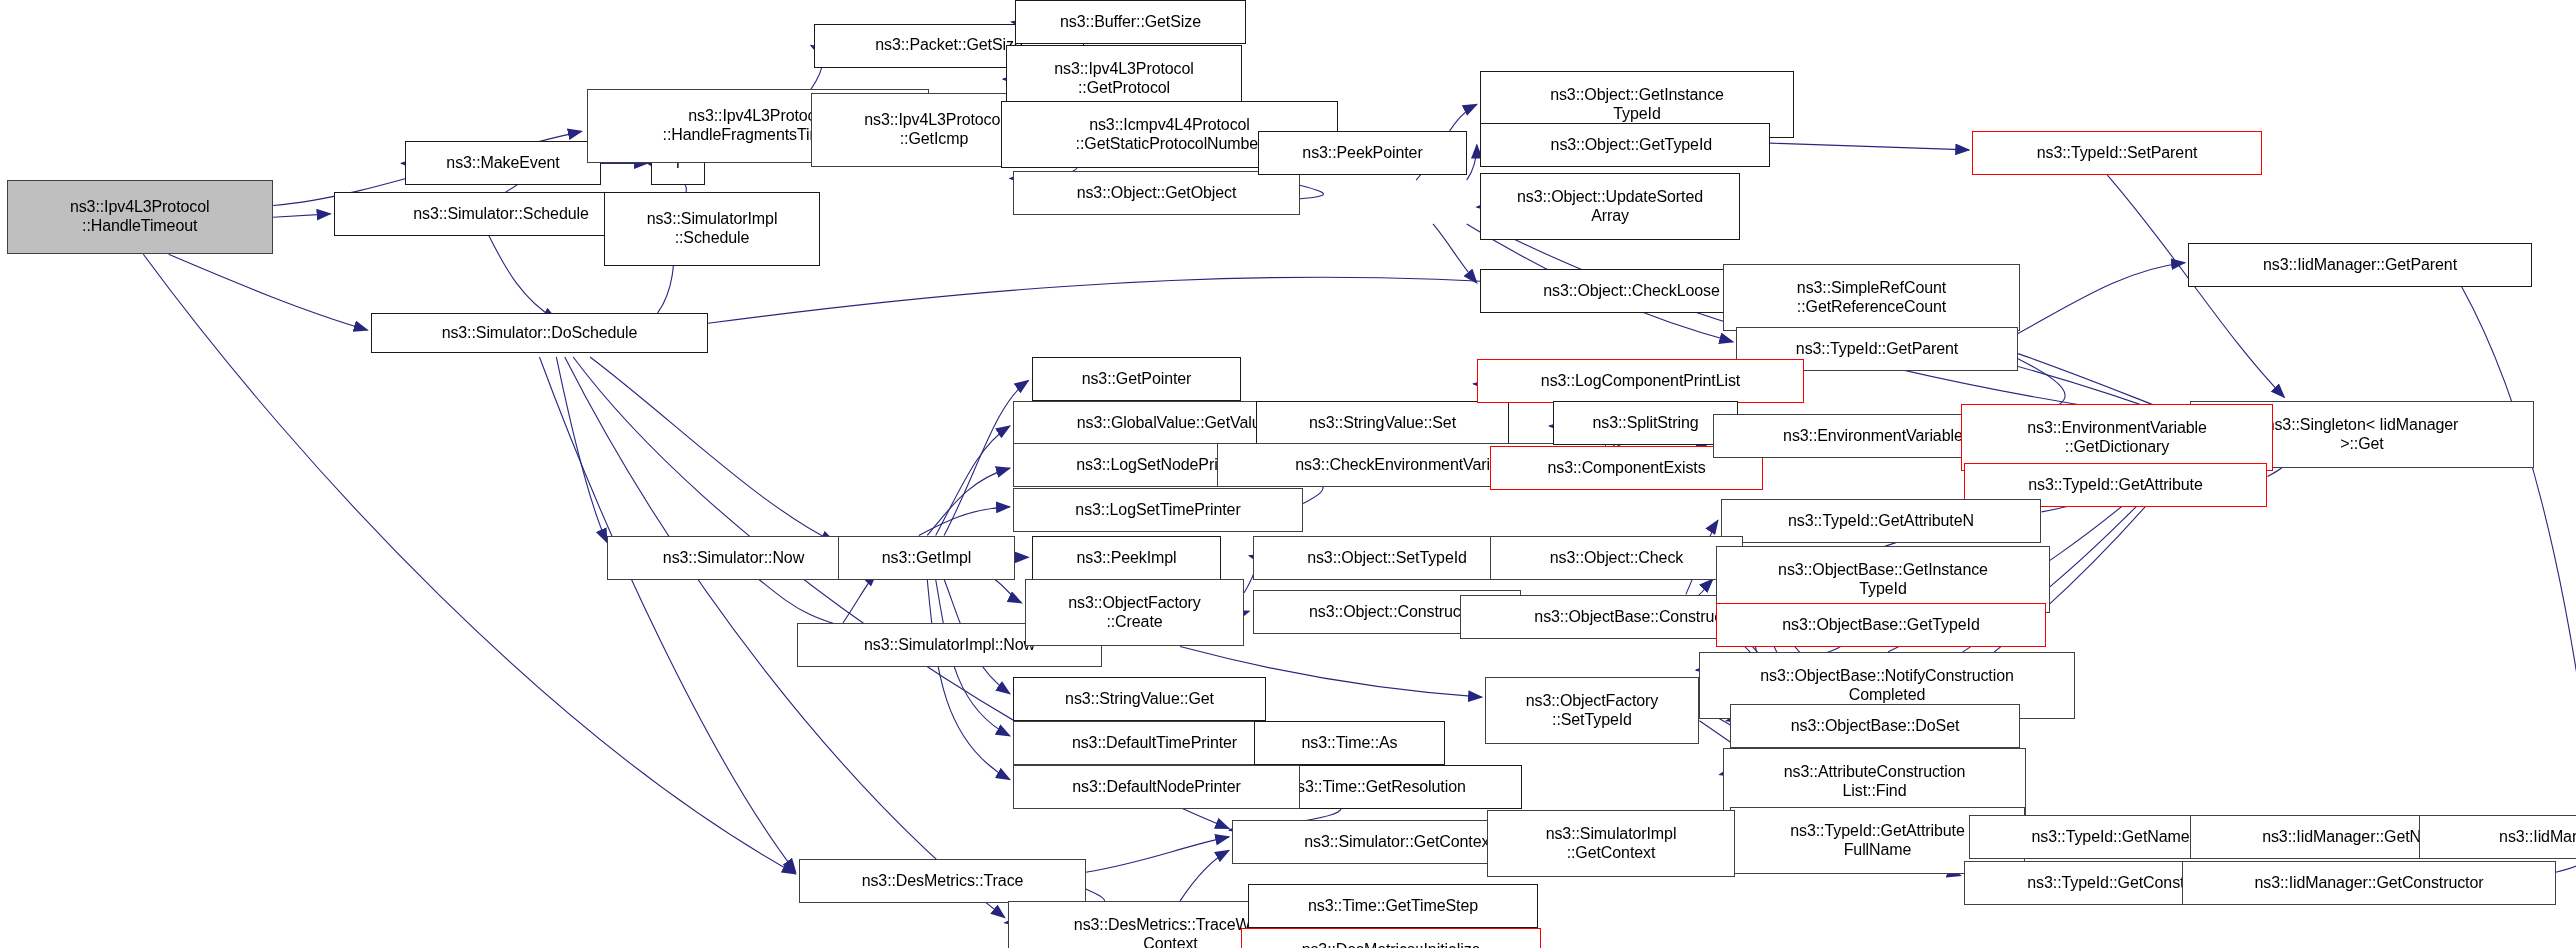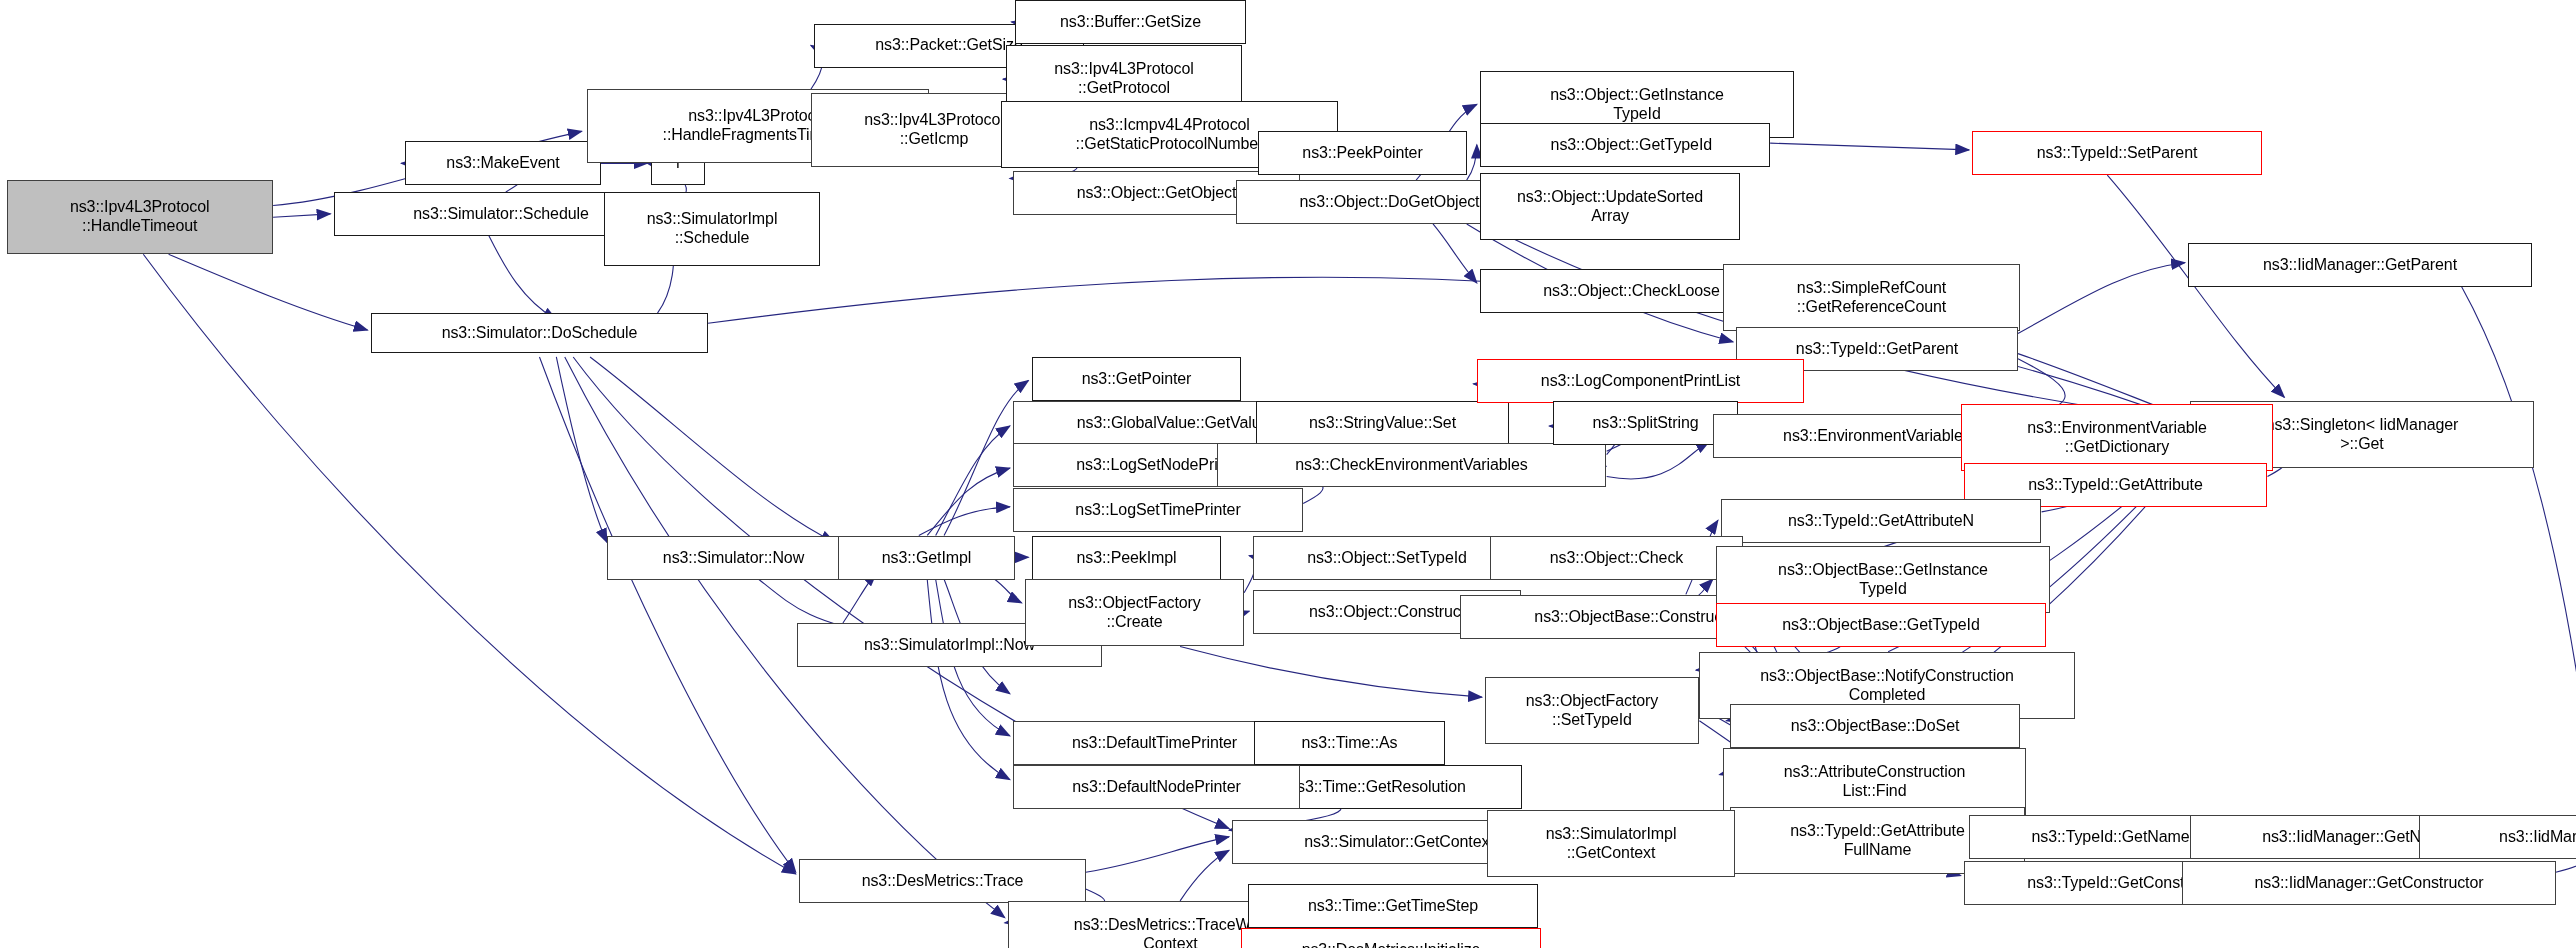--- a/index.html
+++ b/index.html
@@ -182,21 +182,20 @@
       <div class="gnode thin" style="left: 814px; top: 23.6px; width: 270px; height: 44px;">ns3::Packet::GetSize</div>
       <div class="gnode thin" style="left: 1015px; top: 0px; width: 231px; height: 44px;">ns3::Buffer::GetSize</div>
       <div class="gnode" style="left: 811px; top: 93px; width: 246px; height: 74px;">ns3::Ipv4L3Protocol
 ::GetIcmp</div>
       <div class="gnode thin" style="left: 1006px; top: 45px; width: 236px; height: 67px;">ns3::Ipv4L3Protocol
 ::GetProtocol</div>
       <div class="gnode thin" style="left: 1001px; top: 101px; width: 337px; height: 67px;">ns3::Icmpv4L4Protocol
 ::GetStaticProtocolNumber</div>
       <div class="gnode" style="left: 1013px; top: 157px; width: 287px; height: 44px; margin-top: 14px;">ns3::Object::GetObject</div>
       <div class="gnode thin" style="left: 1258px; top: 131px; width: 209px; height: 44px;">ns3::PeekPointer</div>
-      <div class="gnode" style="left: 1236px; top: 180px; width: 307px; height: 44px;">ns3::Object::DoGetObject</div>
       <div class="gnode thin" style="left: 1480px; top: 71px; width: 314px; height: 67px;">ns3::Object::GetInstance
 TypeId</div>
       <div class="gnode thin" style="left: 1480px; top: 123px; width: 290px; height: 44px; padding-left: 16px;">ns3::Object::GetTypeId</div>
       <div class="gnode thin" style="left: 1480px; top: 173px; width: 260px; height: 67px;">ns3::Object::UpdateSorted
 Array</div>
       <div class="gnode red" style="left: 1972px; top: 131px; width: 290px; height: 44px;">ns3::TypeId::SetParent</div>
       <div class="gnode thin" style="left: 2188px; top: 243px; width: 344px; height: 44px;">ns3::IidManager::GetParent</div>
       <div class="gnode thin" style="left: 1480px; top: 269px; width: 303px; height: 44px;">ns3::Object::CheckLoose</div>
       <div class="gnode" style="left: 1723px; top: 264px; width: 297px; height: 67px;">ns3::SimpleRefCount
 ::GetReferenceCount</div>
@@ -204,20 +203,21 @@
       <div class="gnode" style="left: 2190px; top: 401px; width: 344px; height: 67px;">ns3::Singleton&lt; IidManager
 &gt;::Get</div>
       <div class="gnode thin" style="left: 1032px; top: 357px; width: 209px; height: 44px;">ns3::GetPointer</div>
       <div class="gnode" style="left: 1013px; top: 401px; width: 320px; height: 44px;">ns3::GlobalValue::GetValue</div>
       <div class="gnode thin" style="left: 1256px; top: 401px; width: 253px; height: 44px;">ns3::StringValue::Set</div>
       <div class="gnode" style="left: 1013px; top: 443px; width: 295px; height: 44px;">ns3::LogSetNodePrinter</div>
       <div class="gnode" style="left: 1013px; top: 488px; width: 290px; height: 44px;">ns3::LogSetTimePrinter</div>
       <div class="gnode" style="left: 1217px; top: 443px; width: 389px; height: 44px;">ns3::CheckEnvironmentVariables</div>
       <div class="gnode red" style="left: 1477px; top: 359px; width: 327px; height: 44px;">ns3::LogComponentPrintList</div>
       <div class="gnode thin" style="left: 1553px; top: 401px; width: 185px; height: 44px;">ns3::SplitString</div>
+      <div class="gnode red" style="left: 1490px; top: 446px; width: 273px; height: 44px;">ns3::ComponentExists</div>
       <div class="gnode" style="left: 1713px; top: 414px; width: 354px; height: 44px;">ns3::EnvironmentVariable::Get</div>
       <div class="gnode red" style="left: 1961px; top: 404px; width: 312px; height: 67px;">ns3::EnvironmentVariable
 ::GetDictionary</div>
       <div class="gnode red" style="left: 1964px; top: 463px; width: 303px; height: 44px;">ns3::TypeId::GetAttribute</div>
       <div class="gnode" style="left: 1721px; top: 499px; width: 320px; height: 44px;">ns3::TypeId::GetAttributeN</div>
       <div class="gnode" style="left: 607px; top: 536px; width: 253px; height: 44px;">ns3::Simulator::Now</div>
       <div class="gnode" style="left: 838px; top: 536px; width: 177px; height: 44px;">ns3::GetImpl</div>
       <div class="gnode" style="left: 797px; top: 623px; width: 305px; height: 44px;">ns3::SimulatorImpl::Now</div>
       <div class="gnode thin" style="left: 1032px; top: 536px; width: 189px; height: 44px;">ns3::PeekImpl</div>
       <div class="gnode" style="left: 1025px; top: 579px; width: 219px; height: 67px;">ns3::ObjectFactory
@@ -231,20 +231,21 @@
       <div class="gnode red" style="left: 1716px; top: 603px; width: 330px; height: 44px;">ns3::ObjectBase::GetTypeId</div>
       <div class="gnode" style="left: 1699px; top: 652px; width: 376px; height: 67px;">ns3::ObjectBase::NotifyConstruction
 Completed</div>
       <div class="gnode" style="left: 1730px; top: 704px; width: 290px; height: 44px;">ns3::ObjectBase::DoSet</div>
       <div class="gnode" style="left: 1723px; top: 748px; width: 303px; height: 67px;">ns3::AttributeConstruction
 List::Find</div>
       <div class="gnode" style="left: 1730px; top: 807px; width: 295px; height: 67px;">ns3::TypeId::GetAttribute
 FullName</div>
       <div class="gnode" style="left: 1485px; top: 677px; width: 214px; height: 67px;">ns3::ObjectFactory
 ::SetTypeId</div>
+      <div class="gnode thin" style="left: 1013px; top: 677px; width: 253px; height: 44px;">ns3::StringValue::Get</div>
       <div class="gnode" style="left: 1013px; top: 721px; width: 283px; height: 44px;">ns3::DefaultTimePrinter</div>
       <div class="gnode thin" style="left: 1254px; top: 721px; width: 191px; height: 44px;">ns3::Time::As</div>
       <div class="gnode thin" style="left: 1232px; top: 765px; width: 290px; height: 44px;">ns3::Time::GetResolution</div>
       <div class="gnode" style="left: 1013px; top: 765px; width: 287px; height: 44px;">ns3::DefaultNodePrinter</div>
       <div class="gnode" style="left: 1232px; top: 820px; width: 334px; height: 44px;">ns3::Simulator::GetContext</div>
       <div class="gnode" style="left: 1487px; top: 810px; width: 248px; height: 67px;">ns3::SimulatorImpl
 ::GetContext</div>
       <div class="gnode" style="left: 799px; top: 859px; width: 287px; height: 44px;">ns3::DesMetrics::Trace</div>
       <div class="gnode" style="left: 1008px; top: 901px; width: 325px; height: 67px;">ns3::DesMetrics::TraceWith
 Context</div>

